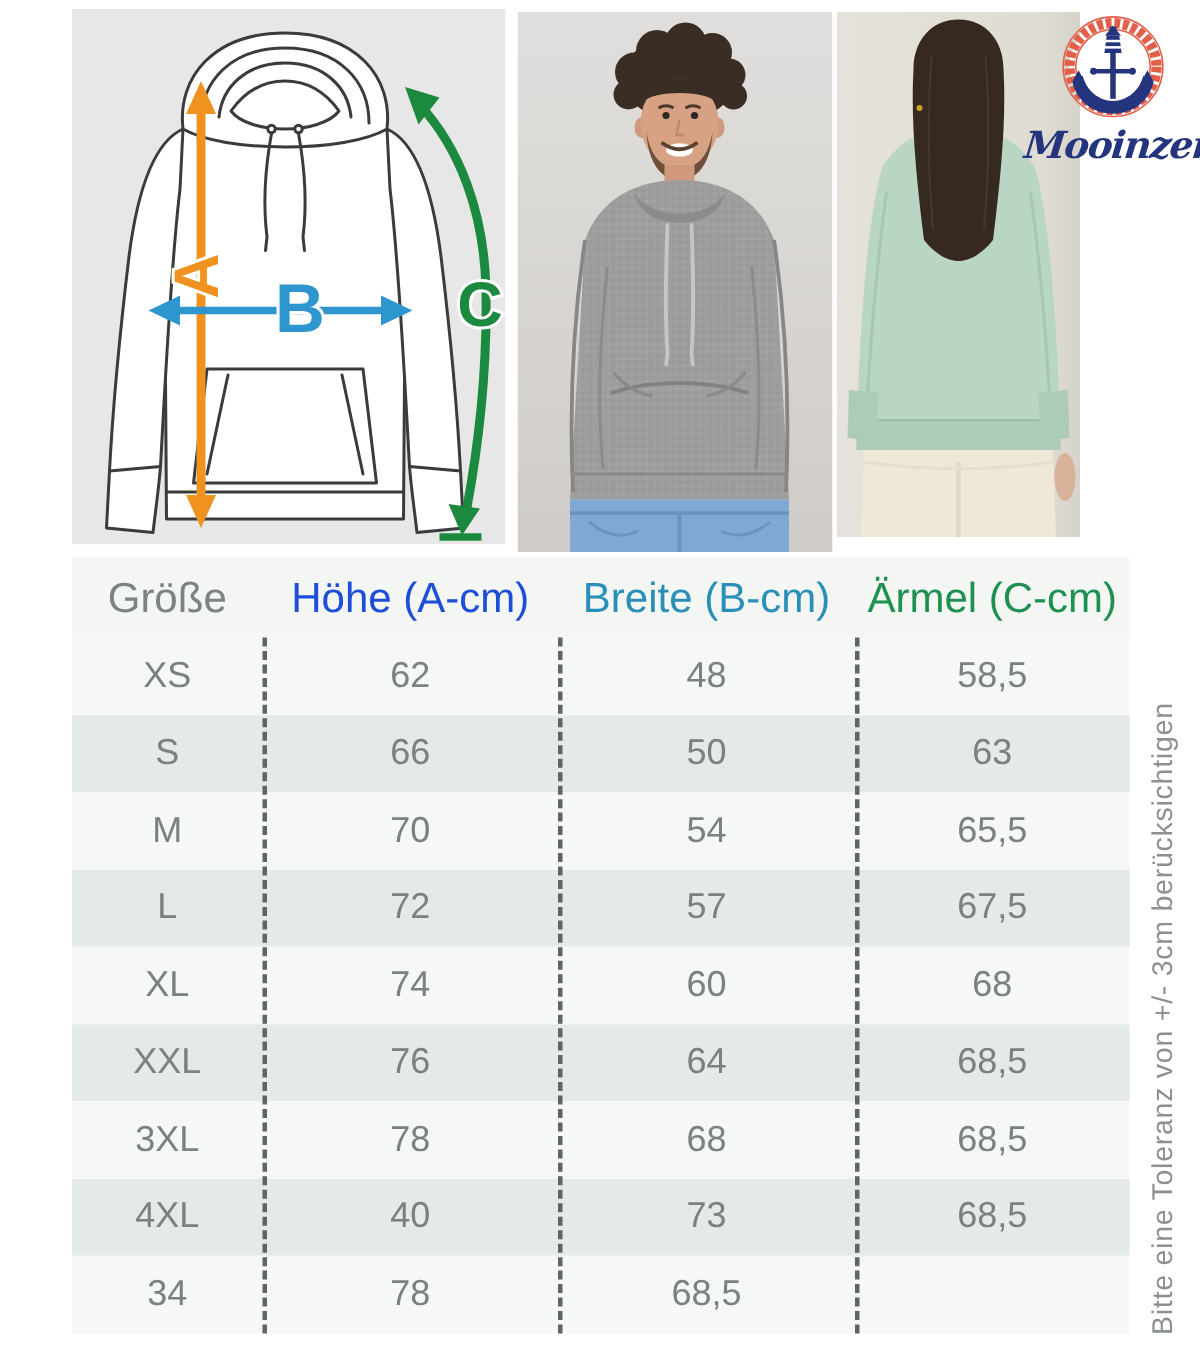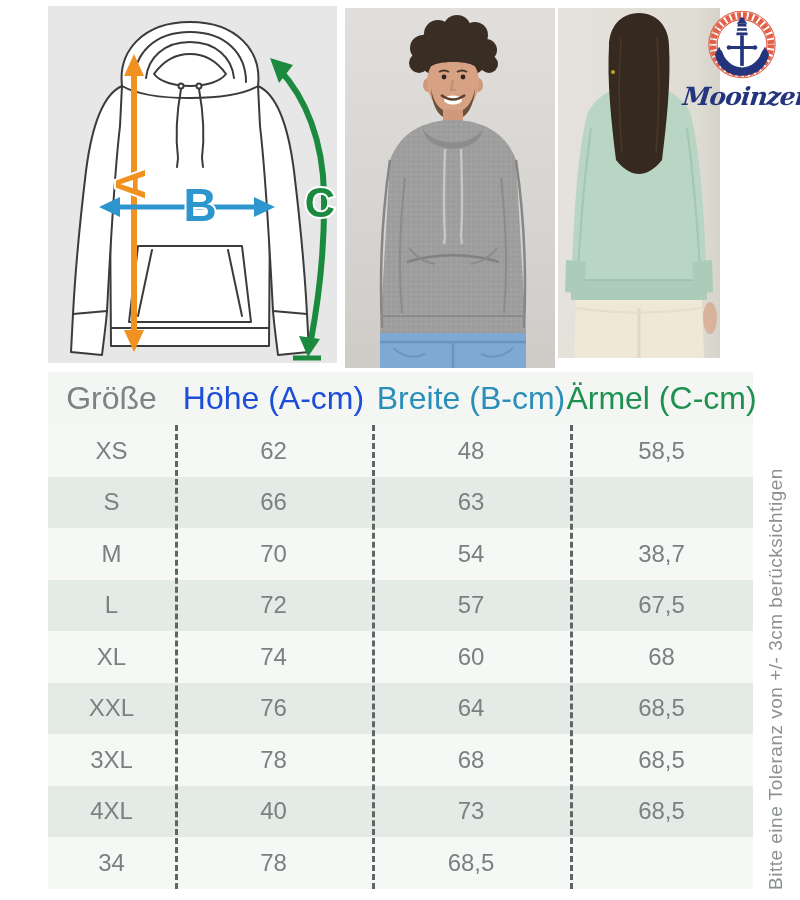--- a/index.html
+++ b/index.html
@@ -25,21 +25,21 @@
     position: absolute; left: 48px; top: 372px; width: 705px; height: 517px;
     background: #F6F8F6; color: #7A817F;
   }
   .t-row { display: grid; grid-template-columns: 127px 197px 198px 183px; height: 51.5px; }
   .t-row.header { height: 53px; background: #F4F6F4; }
   .t-row.shaded { background: #E4EAE6; }
   .t-cell {
     display: flex; align-items: center; justify-content: center;
     font-size: 24px; letter-spacing: 0px; white-space: nowrap;
   }
-  .t-cell.h { font-size: 32px; }
+  .t-cell.h { font-size: 28px; }
   .h-groesse { color: #7D8383; }
   .h-hoehe  { color: #1d4ed8; }
   .h-breite { color: #2A8FB8; }
   .h-aermel { color: #1E9150; }
   .sep { position: absolute; top: 53px; bottom: 0; width: 0; border-left: 3px dashed #5E6562; }
   .sep1 { left: 127px; } .sep2 { left: 324px; } .sep3 { left: 522px; }
 
   
   .tolerance-note {
     position: absolute; left: 757px; top: 374px; height: 516px; width: 38px;
@@ -253,27 +253,28 @@
 
     <div class="t-row">
       <div class="t-cell">XS</div>
       <div class="t-cell">62</div>
       <div class="t-cell">48</div>
       <div class="t-cell">58,5</div>
     </div>
     <div class="t-row shaded">
       <div class="t-cell">S</div>
       <div class="t-cell">66</div>
+      <div class="t-cell">50</div>
       <div class="t-cell">63</div>
     </div>
     <div class="t-row">
       <div class="t-cell">M</div>
       <div class="t-cell">70</div>
       <div class="t-cell">54</div>
-      <div class="t-cell">38,7</div>
+      <div class="t-cell">65,5</div>
     </div>
     <div class="t-row shaded">
       <div class="t-cell">L</div>
       <div class="t-cell">72</div>
       <div class="t-cell">57</div>
       <div class="t-cell">67,5</div>
     </div>
     <div class="t-row">
       <div class="t-cell">XL</div>
       <div class="t-cell">74</div>

